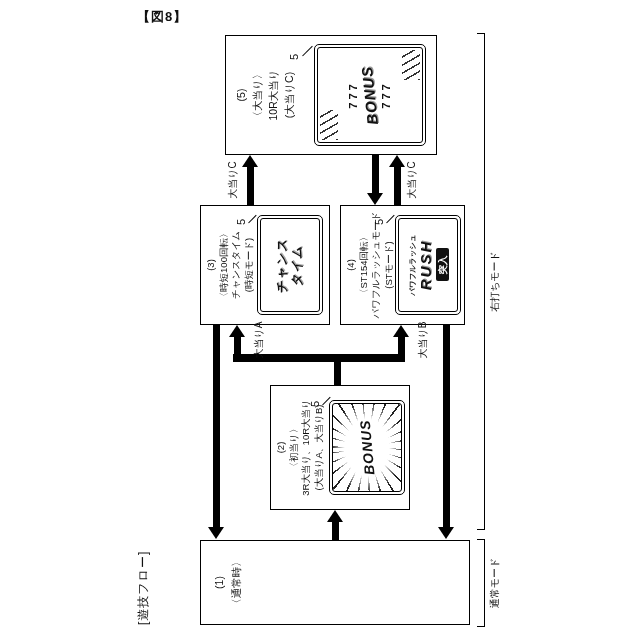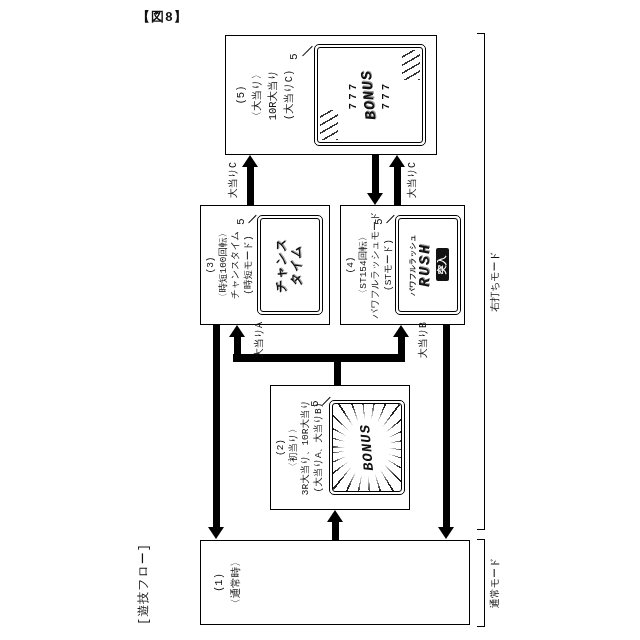--- a/index.html
+++ b/index.html
@@ -1,19 +1,19 @@
 <!DOCTYPE html>
 <html><head>
 <meta charset="utf-8">
 <style>
   html,body { margin:0; padding:0; background:#fff; }
   * { box-sizing:border-box; }
   .page {
     position:relative; width:640px; height:640px; background:#fff; overflow:hidden;
-    font-family:Liberation Mono, monospace; color:#111;padding-left:8px;
+    font-family:Liberation Sans, sans-serif; color:#111;padding-left:8px;
   }
   .fig-num { position:absolute; left:137px; top:8px; font-size:13px; font-weight:600; letter-spacing:1px; }
 
   
   #diagram {
     position:absolute; left:17px; top:147px; width:600px; height:368px;
     transform:rotate(-90deg);
   }
   .flow-title { position:absolute; left:6px; top:2px; font-size:12px; letter-spacing:1px; }
 

